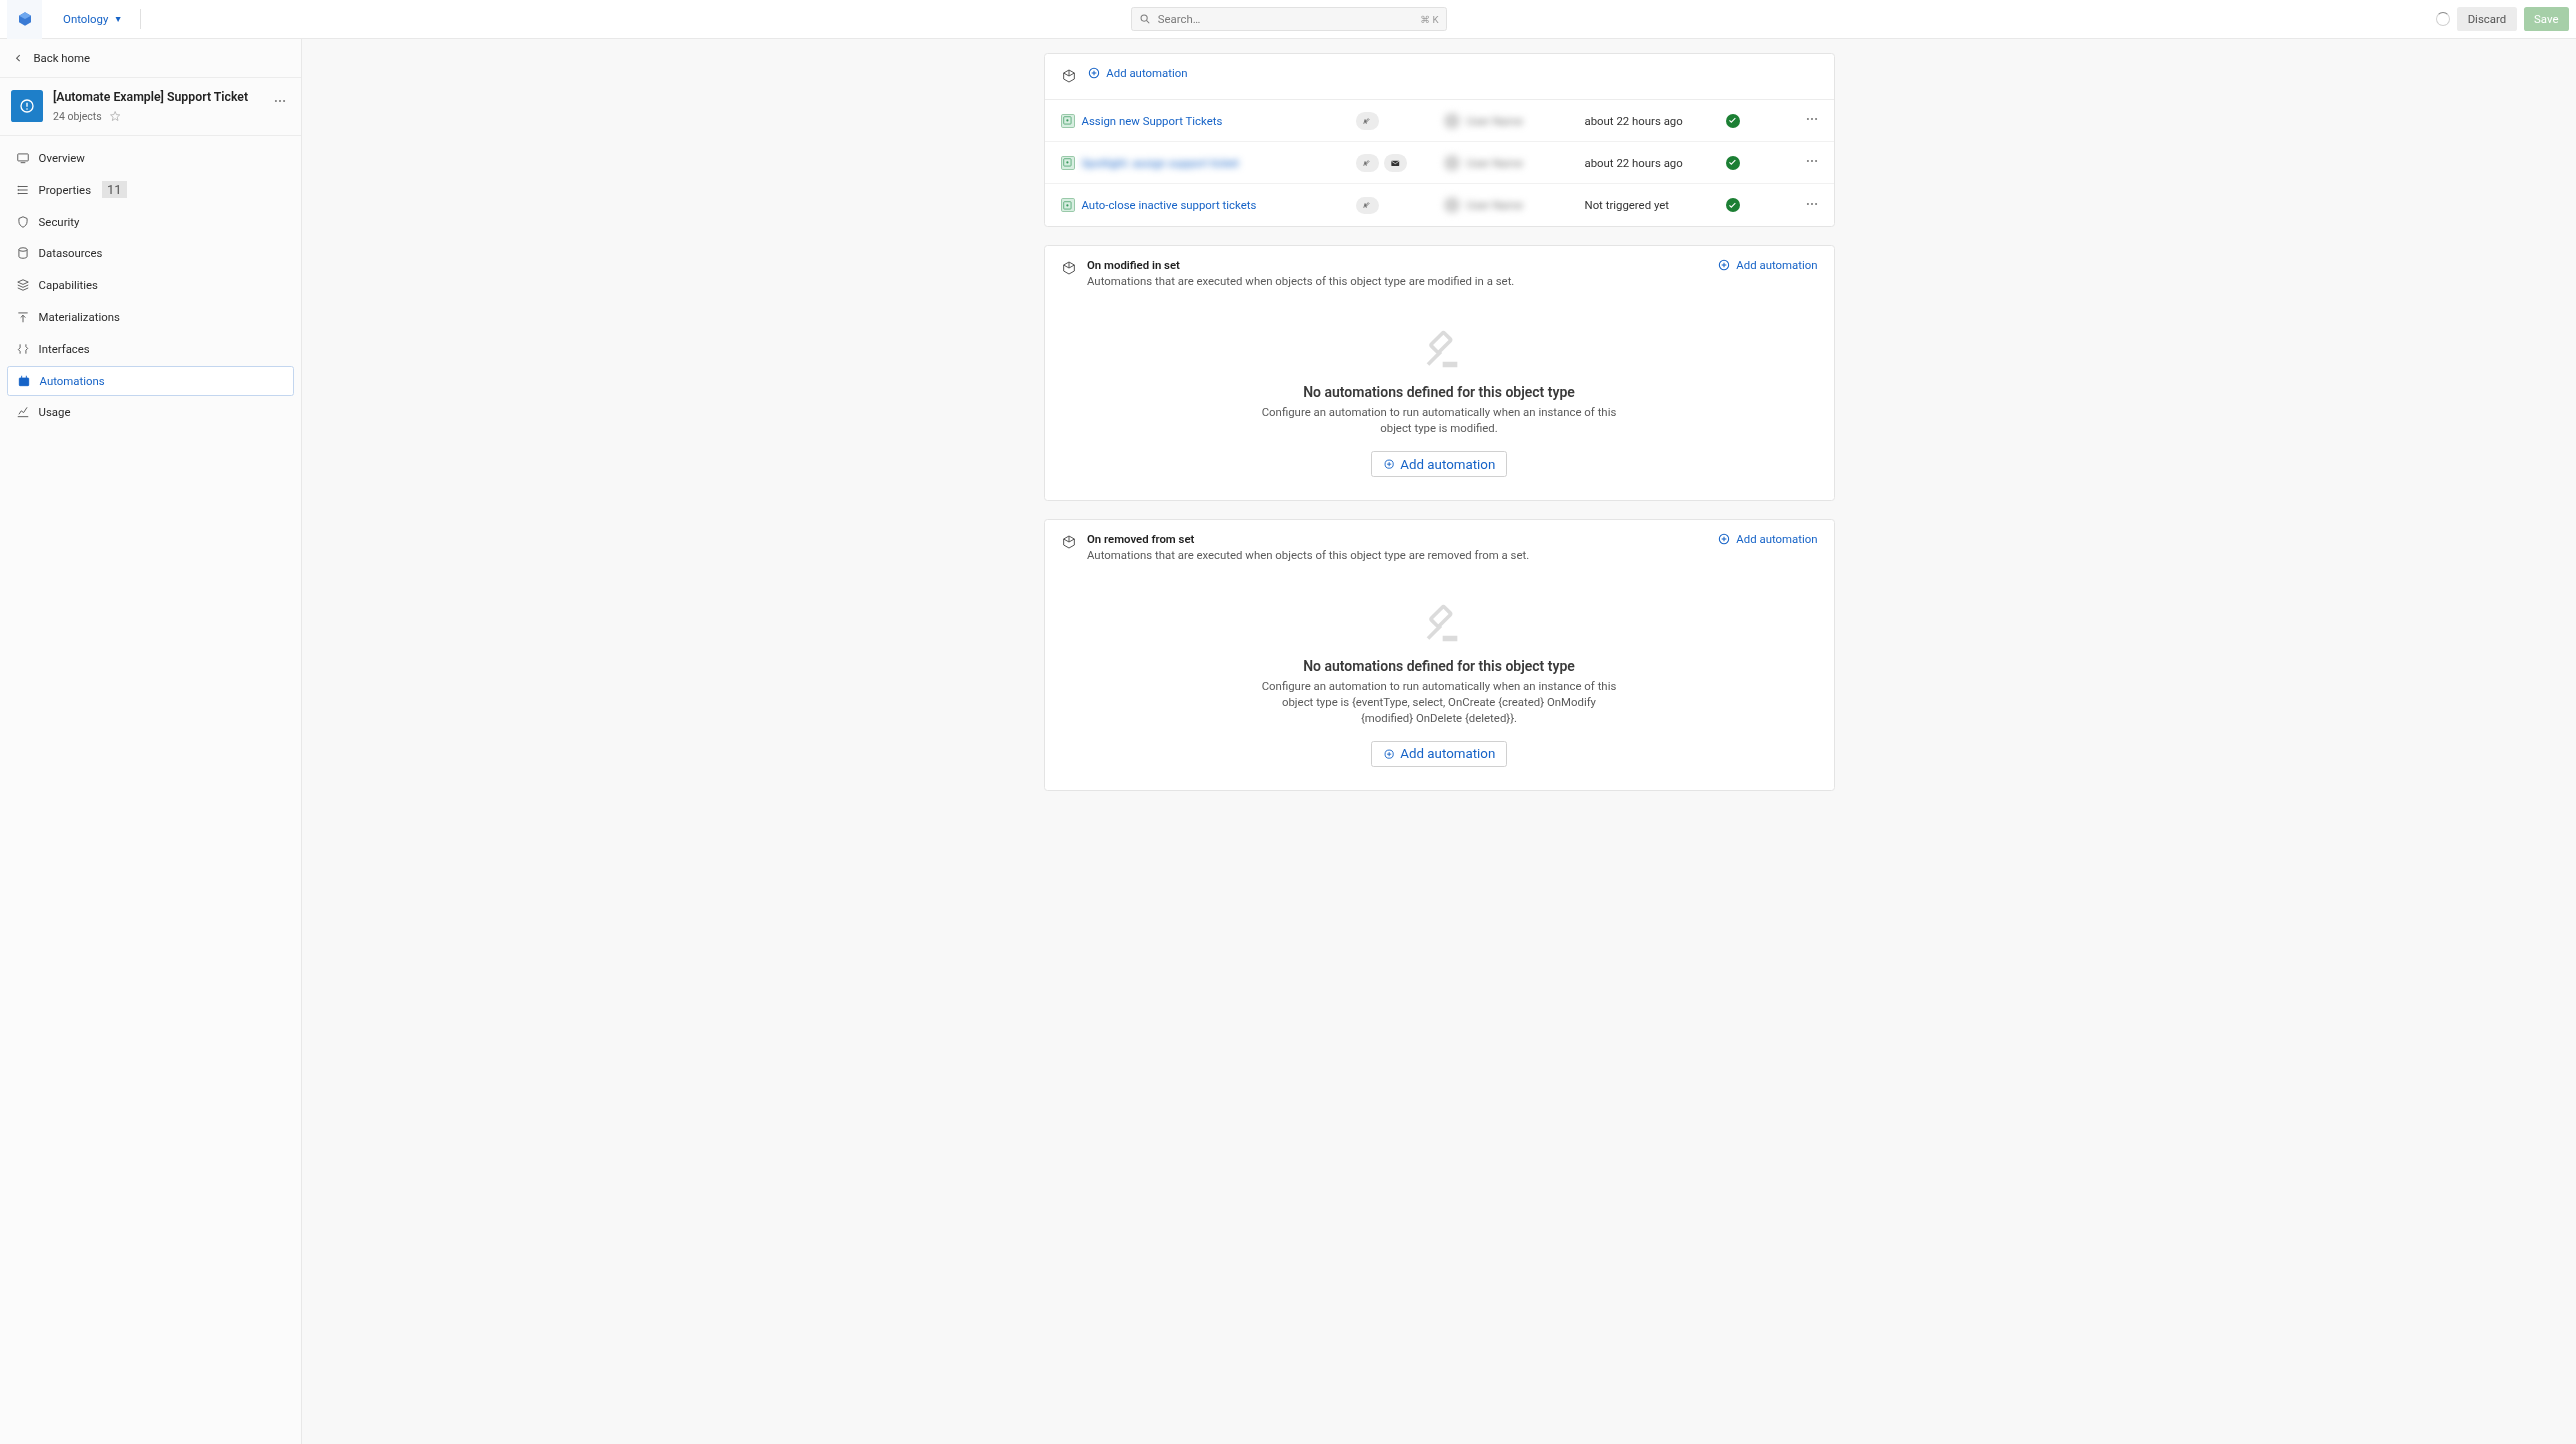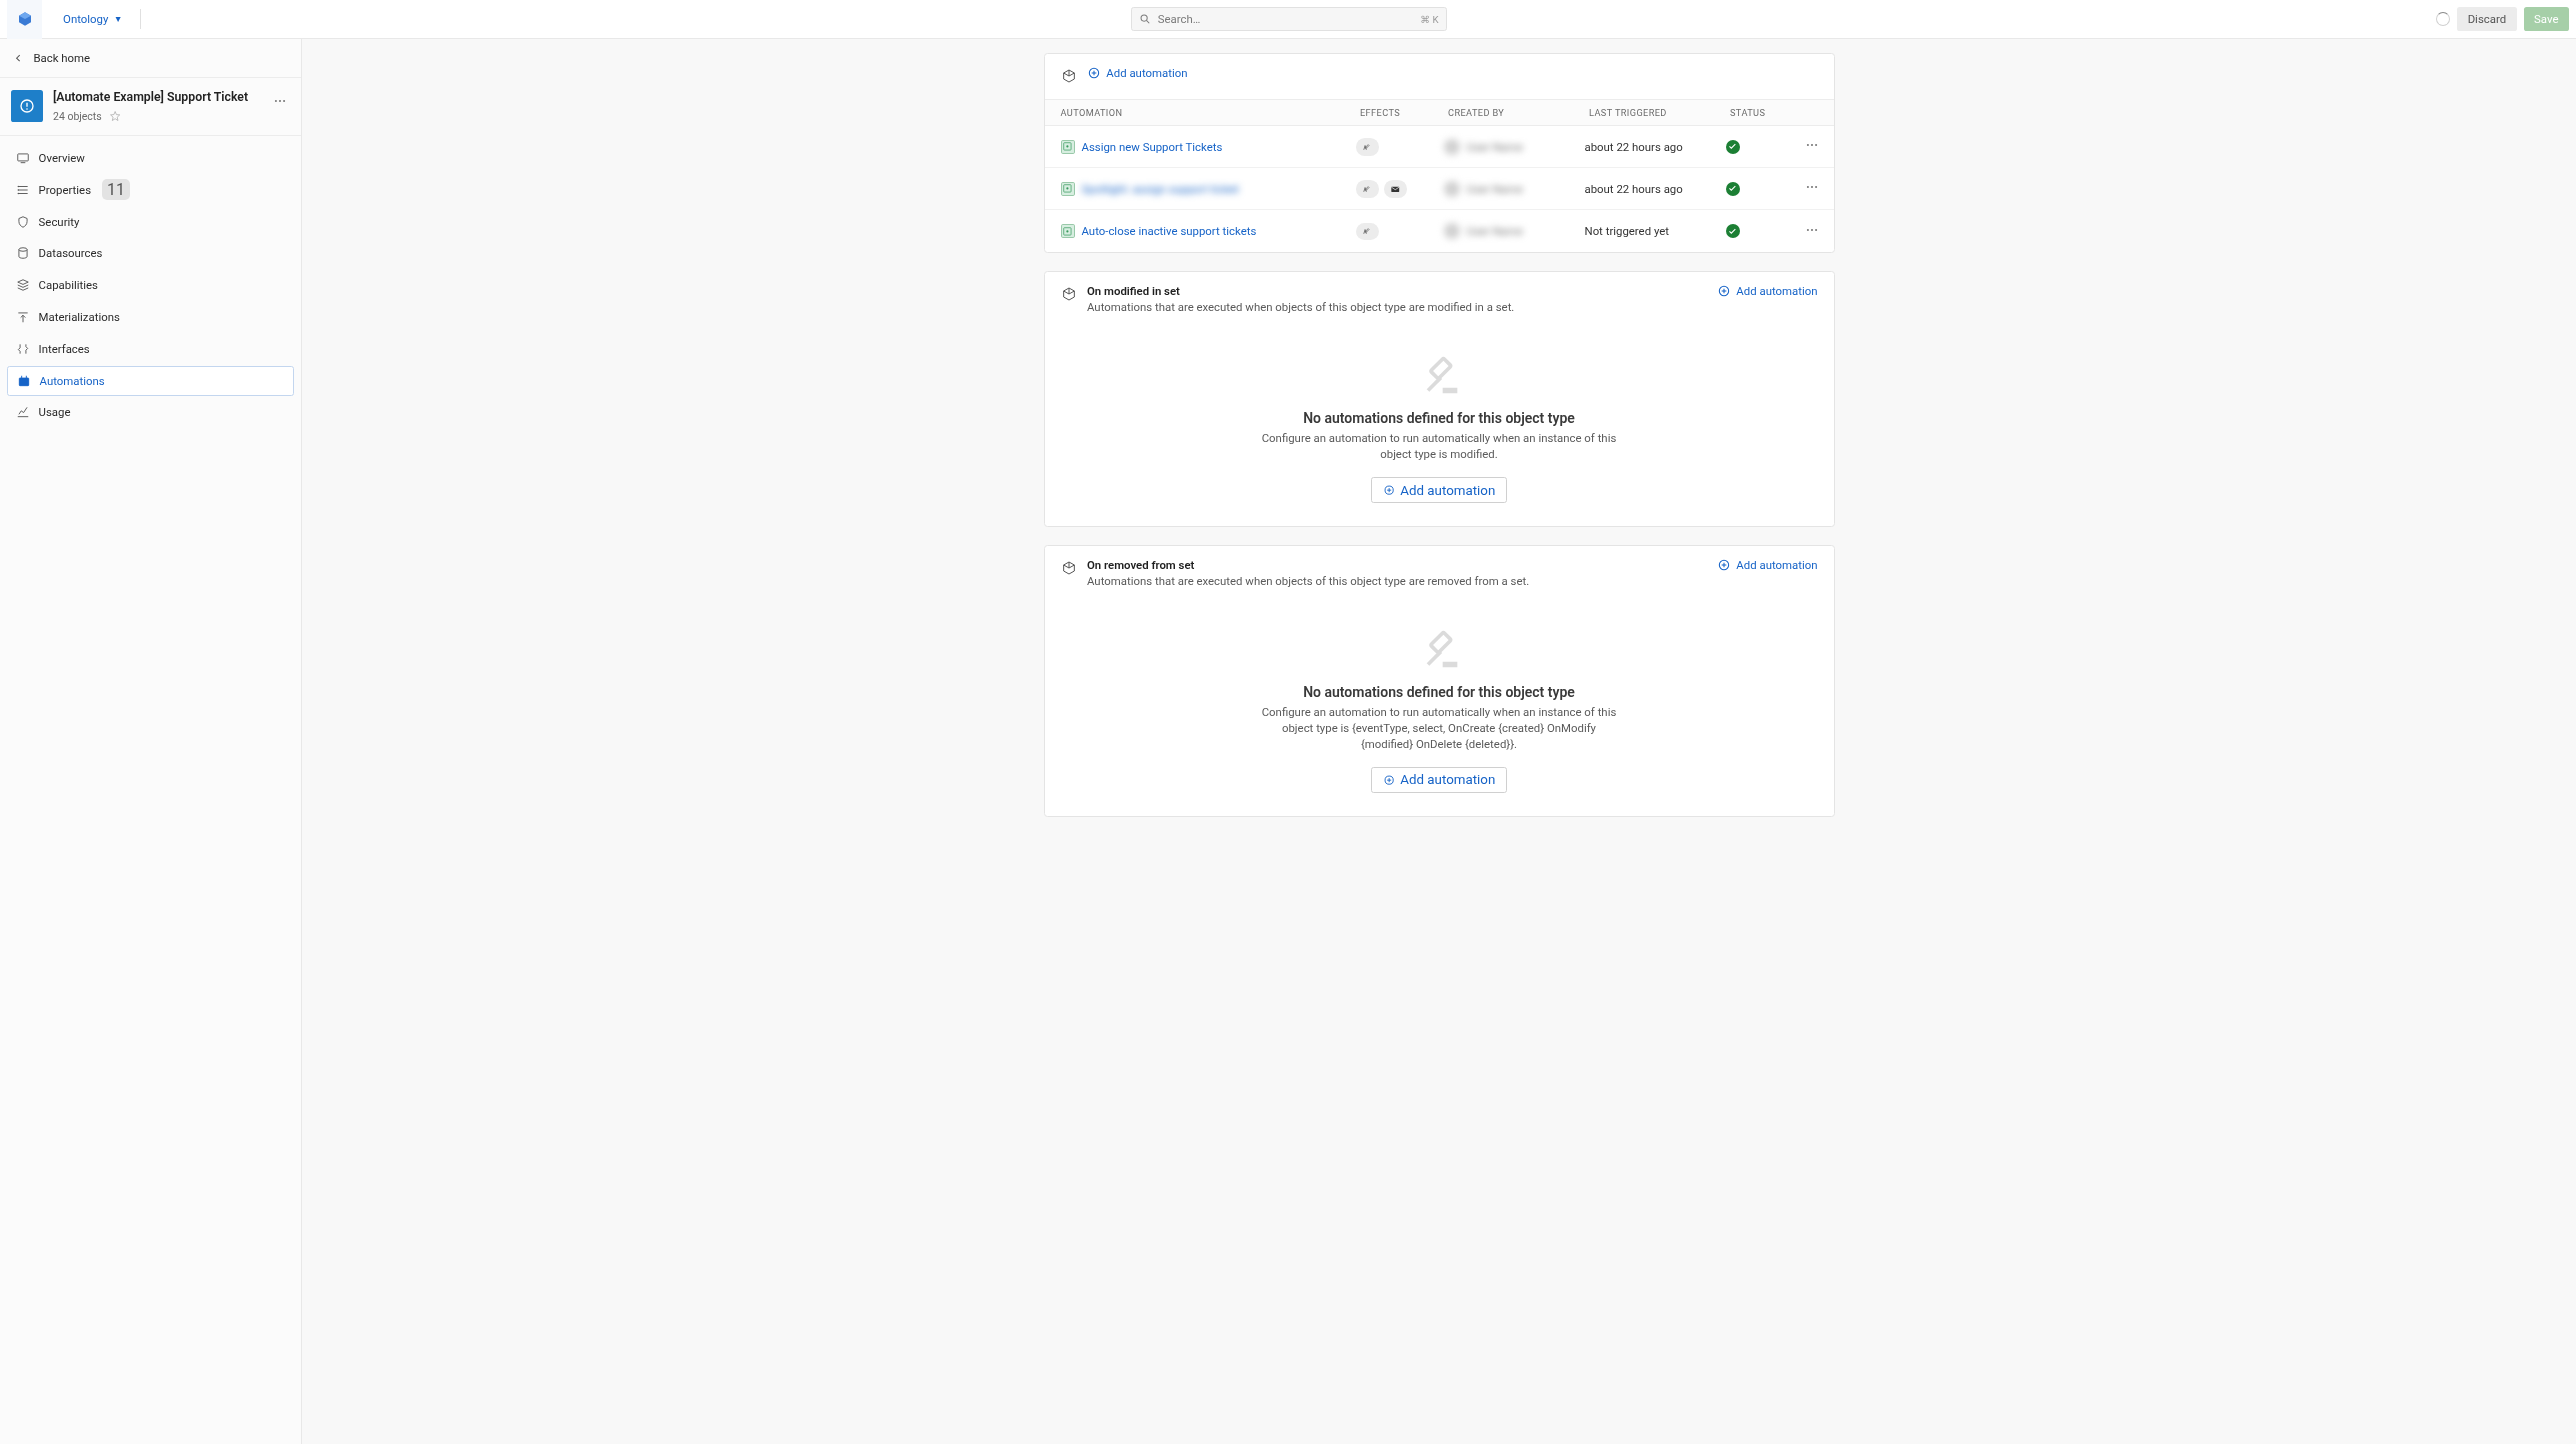--- a/index.html
+++ b/index.html
@@ -30,21 +30,21 @@
 .entity-icon { width: 32px; height: 32px; background: #1e7fc9; border-radius: 2.6px; display: flex; align-items: center; justify-content: center; flex-shrink: 0; }
 .entity-icon svg { width: 16px; height: 16px; fill: #fff; }
 .entity-meta { flex: 1; }
 .entity-title { font-weight: 600; font-size: 12.3px; color: #222; line-height: 1.3; }
 .entity-sub { display: flex; align-items: center; gap: 7px; margin-top: 3.5px; color: #6a6a6a; font-size: 10.5px; }
 .entity-sub svg { width: 12.3px; height: 12.3px; }
 .entity-more { color: #777; cursor: pointer; padding: 3.5px; }
 .nav { padding: 7px; display: flex; flex-direction: column; gap: 1.8px; }
 .nav-item { display: flex; align-items: center; gap: 8.8px; height: 30px; padding: 0 8.8px; border-radius: 2.6px; cursor: pointer; color: #2b2b2b; }
 .nav-item svg { width: 14px; height: 14px; }
-.nav-item .badge { background: #e3e3e3; color: #555; border-radius: 5px; padding: 0.9px 5.3px; font-size: 16px; margin-left: 1.8px; }
+.nav-item .badge { background: #e3e3e3; color: #555; border-radius: 0; padding: 0.9px 5.3px; font-size: 13px; margin-left: 1.8px; }
 .nav-item.active { background: #fff; border: 0.9px solid #c3d6ef; color: #1663c7; }
 .nav-item.active svg { stroke: #1663c7; fill: #1663c7; }
 
 
 .main { flex: 1; overflow-y: auto; background: #f8f8f8; }
 .main-inner { max-width: 791px; margin: 0 auto; padding: 14px 0 35px 0; display: flex; flex-direction: column; gap: 17.6px; }
 .card { background: #fff; border: 0.9px solid #e4e4e4; border-radius: 3.5px; }
 .card-header { display: flex; align-items: flex-start; padding: 12.3px 16px; gap: 10.5px; }
 .card-header-icon { margin-top: 1.8px; }
 .card-header-icon svg { width: 16px; height: 16px; }
@@ -236,28 +236,20 @@
     <div class="add-link">
               <svg viewBox="0 0 24 24">
                 <circle cx="12" cy="12" r="8" fill="none" stroke="#1663c7" stroke-width="1.8"></circle>
                 <line x1="12" y1="8" x2="12" y2="16" stroke="#1663c7" stroke-width="1.8"></line>
                 <line x1="8" y1="12" x2="16" y2="12" stroke="#1663c7" stroke-width="1.8"></line>
               </svg>
               <span>Add automation</span>
             </div>
   </div>
           <div class="table">
-      <div class="thead">
-        <div class="th col-auto">Automation</div>
-        <div class="th col-eff">Effects</div>
-        <div class="th col-cr">Created by</div>
-        <div class="th col-lt">Last triggered</div>
-        <div class="th col-st">Status</div>
-        <div class="th col-act"></div>
-      </div>
             <div class="trow">
         <div class="td td-auto">
           <span class="auto-icon">
                   <svg viewBox="0 0 24 24">
                     <rect x="2" y="2" width="20" height="20" rx="2" fill="none" stroke="#3a9a5e" stroke-width="2"></rect>
                     <circle cx="12" cy="12" r="3" fill="#3a9a5e"></circle>
                   </svg>
                 </span>
           <a href="#" class="">Assign new Support Tickets</a>
         </div>

